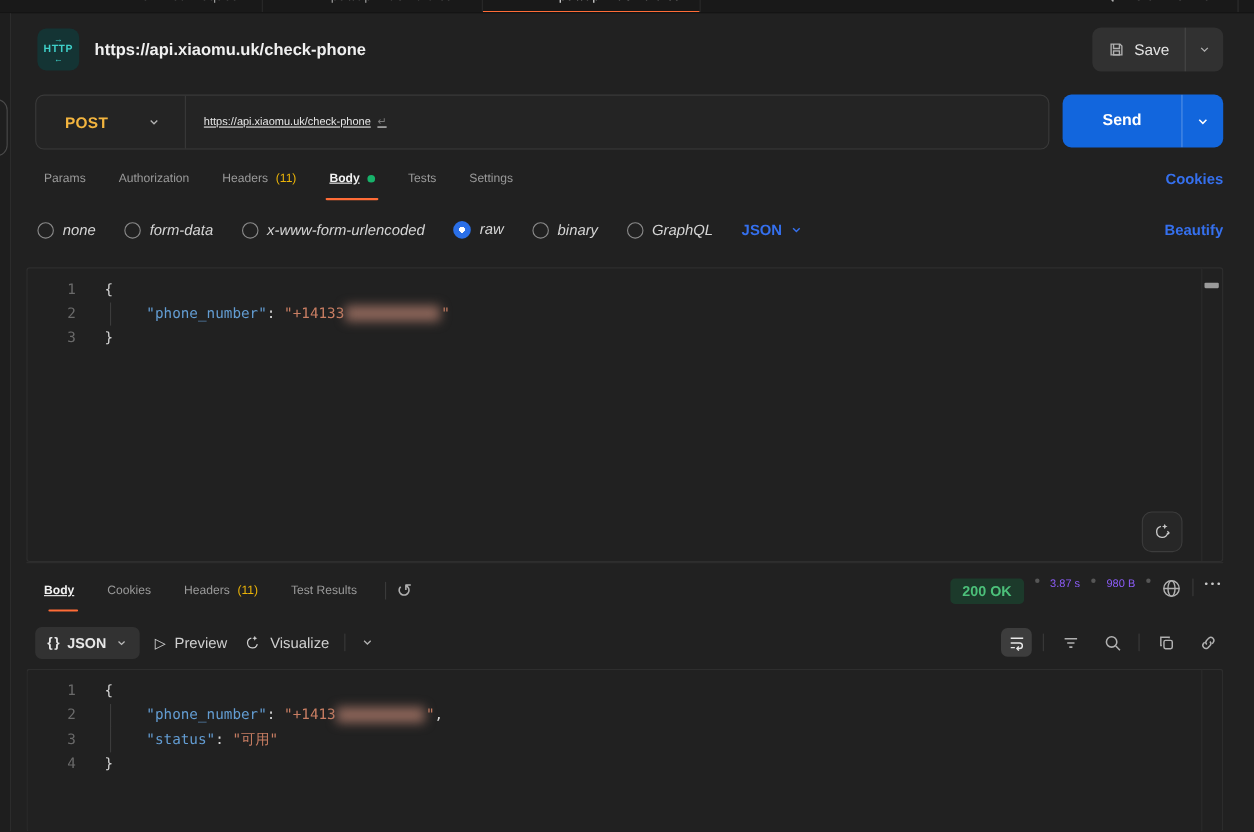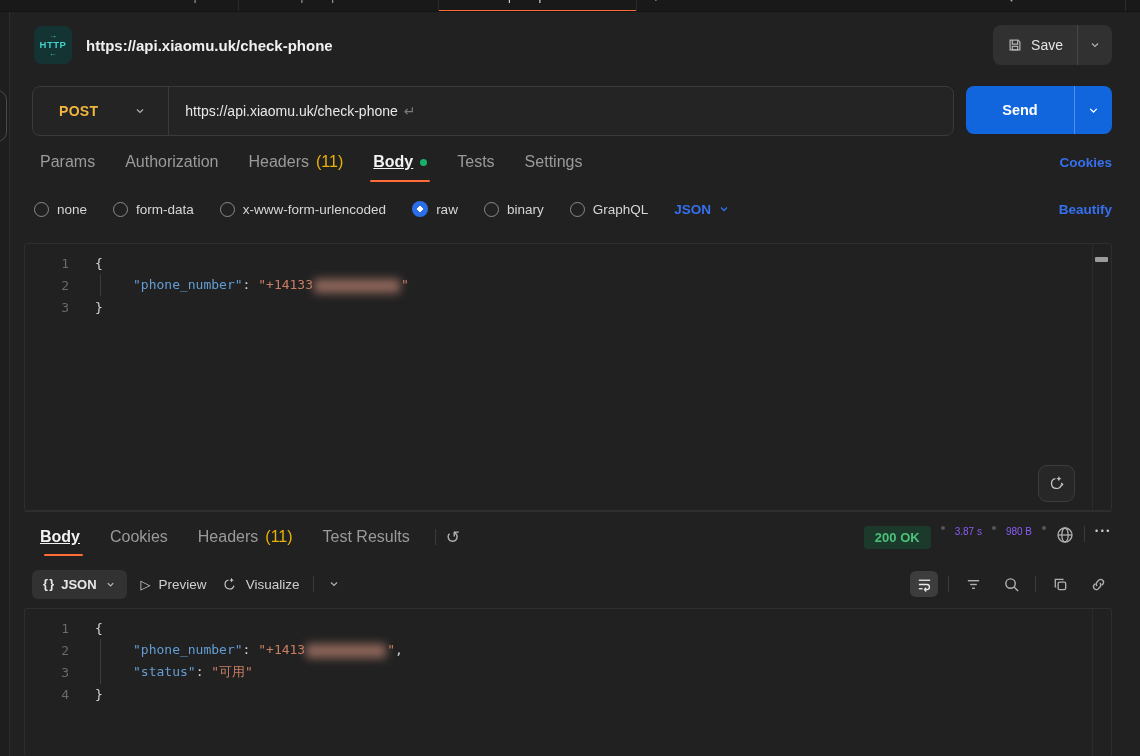--- a/index.html
+++ b/index.html
@@ -39,42 +39,42 @@
   .save-main { display:flex; align-items:center; gap:8px; padding:0 14px; color:#e3e3e3; font-size:14px; height:100%; }
   .save-div { width:1px; height:100%; background:#474747; }
   .save-caret { padding:0 11px; display:flex; align-items:center; height:100%; }
 
   
   .url-row { display:flex; gap:12px; margin-top:8px; height:50px; padding-left:8px; }
   .url-box { flex:1; display:flex; align-items:center; background:#242424; border:1px solid #3a3a3a; border-radius:8px; }
   .method-select { display:flex; align-items:center; gap:36px; padding:0 22px 0 26px; height:100%; }
   .method-select .mname { color:#f3b53f; font-weight:700; font-size:14px; letter-spacing:.3px; }
   .vdiv { width:1px; height:100%; background:#3a3a3a; }
-  .url-text { padding:0 16px; color:#e8e8e8; font-size:14px; }
+  .url-text { padding:0 16px; color:#e8e8e8; font-size:10px;text-decoration:underline; }
   .ret { color:#7a7a7a; margin-left:6px; }
   .send-btn { display:flex; align-items:center; background:#1266dd; border-radius:8px; height:48px; width:146px; overflow:hidden; flex:0 0 auto; }
   .send-main { flex:1; text-align:center; color:#fff; font-weight:700; font-size:14.5px; }
   .send-div { width:1px; height:100%; background:rgba(255,255,255,.28); }
   .send-caret { padding:0 12px; display:flex; align-items:center; height:100%; }
 
   
   .req-tabs { display:flex; align-items:center; height:52px; padding-left:8px; }
-  .rtab { position:relative; display:flex; align-items:center; gap:7px; padding:0 15px; height:100%; color:#9a9a9a; font-size:16px; white-space:nowrap; }
+  .rtab { position:relative; display:flex; align-items:center; gap:7px; padding:0 15px; height:100%; color:#9a9a9a; font-size:11px; white-space:nowrap; }
   .rtab:first-child { padding-left:8px; }
   .rtab .cnt { color:#eab308; }
   .rtab.bright { color:#ececec; }
   .rtab.active { color:#f2f2f2; font-weight:600;text-decoration:underline; }
   .rtab.active::after { content:""; position:absolute; left:12px; right:12px; bottom:6px; height:2px; background:#ff6c37; border-radius:1px; }
   .dot-green { width:7px; height:7px; border-radius:50%; background:#17b26a; }
   .tabs-spacer { flex:1; }
   .link-blue { color:#3570ee; font-weight:600; font-size:13.5px; }
 
   
   .radio-row { display:flex; align-items:center; height:42px; padding-left:10px; gap:26px; }
-  .radio-item { display:flex; align-items:flex-end; gap:8px; color:#d6d6d6; font-size:13.5px; }
+  .radio-item { display:flex; align-items:flex-start; gap:8px; color:#d6d6d6; font-size:13.5px;font-style:italic; }
   .radio { width:15px; height:15px; border-radius:50%; border:1.5px solid #8a8a8a; flex:0 0 auto; }
   .radio.sel { border:none; background:radial-gradient(circle at center,#fff 0 2.6px,#2a6fe8 2.7px 100%); width:16px; height:16px; }
   .json-select { display:flex; align-items:center; gap:7px; color:#3570ee; font-weight:600; }
 
   
   .editor { position:relative; border:1px solid #2e2e2e; border-radius:3px; background:#212121; font-family:"DejaVu Sans Mono", monospace; font-size:13px; }
   .request-editor { margin-top:13px; height:268px; }
   .response-editor { flex:1; margin-top:2px; min-height:0; border-bottom:none; }
   .editor-lines { padding-top:8px; }
   .cl { display:flex; height:22px; align-items:center; }

